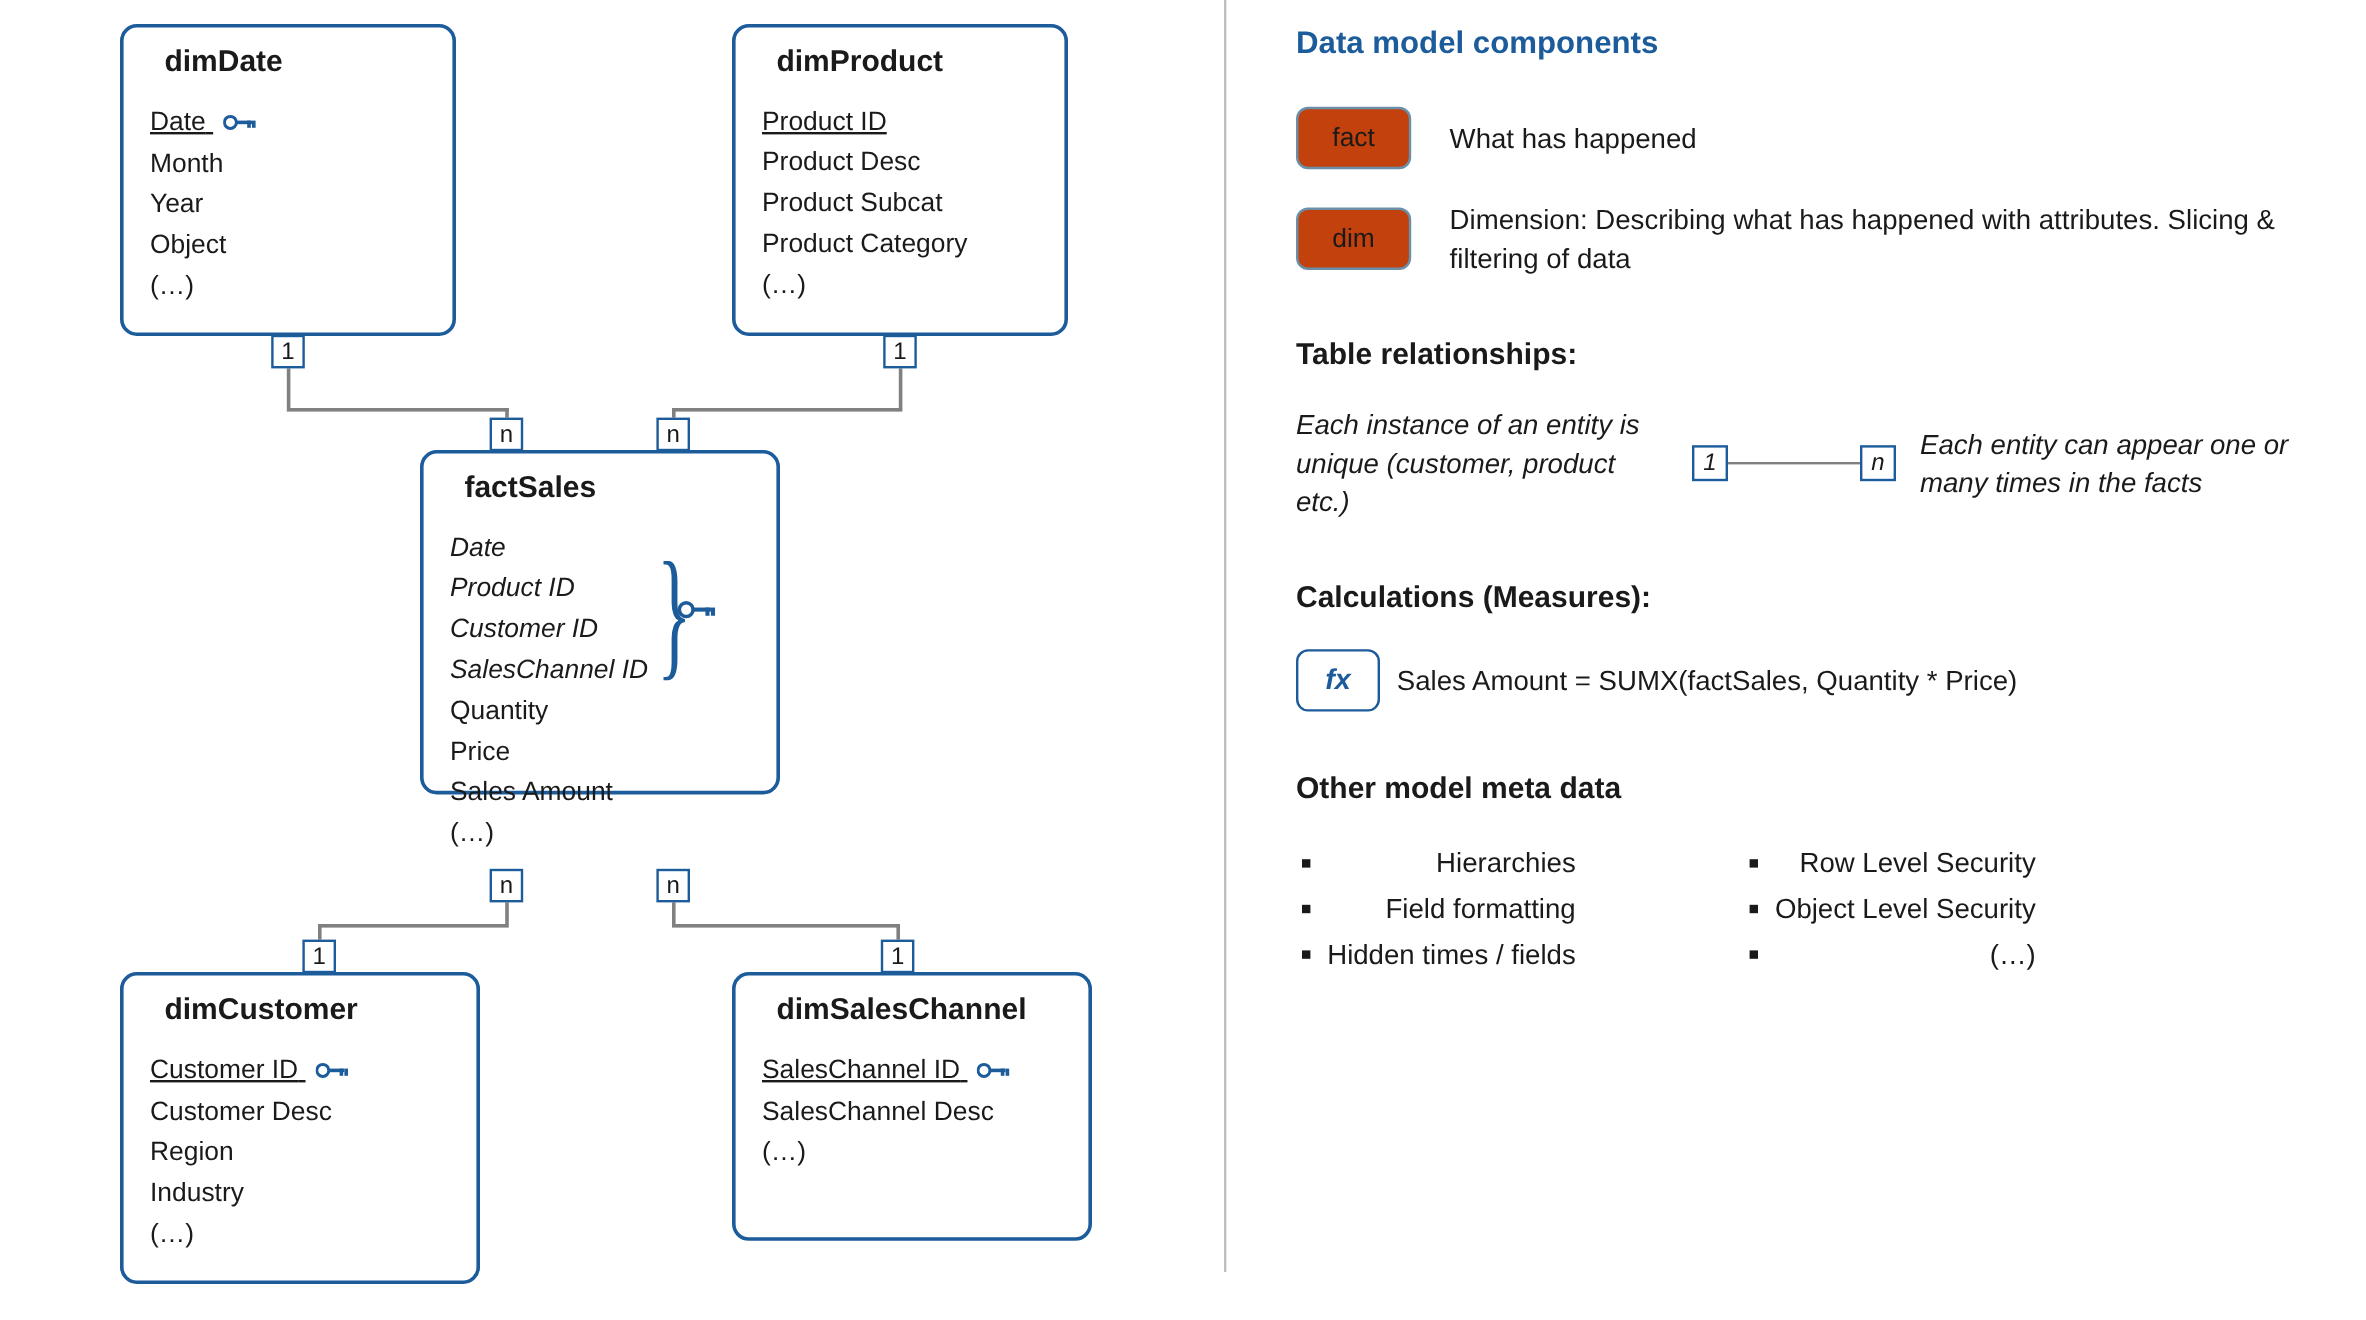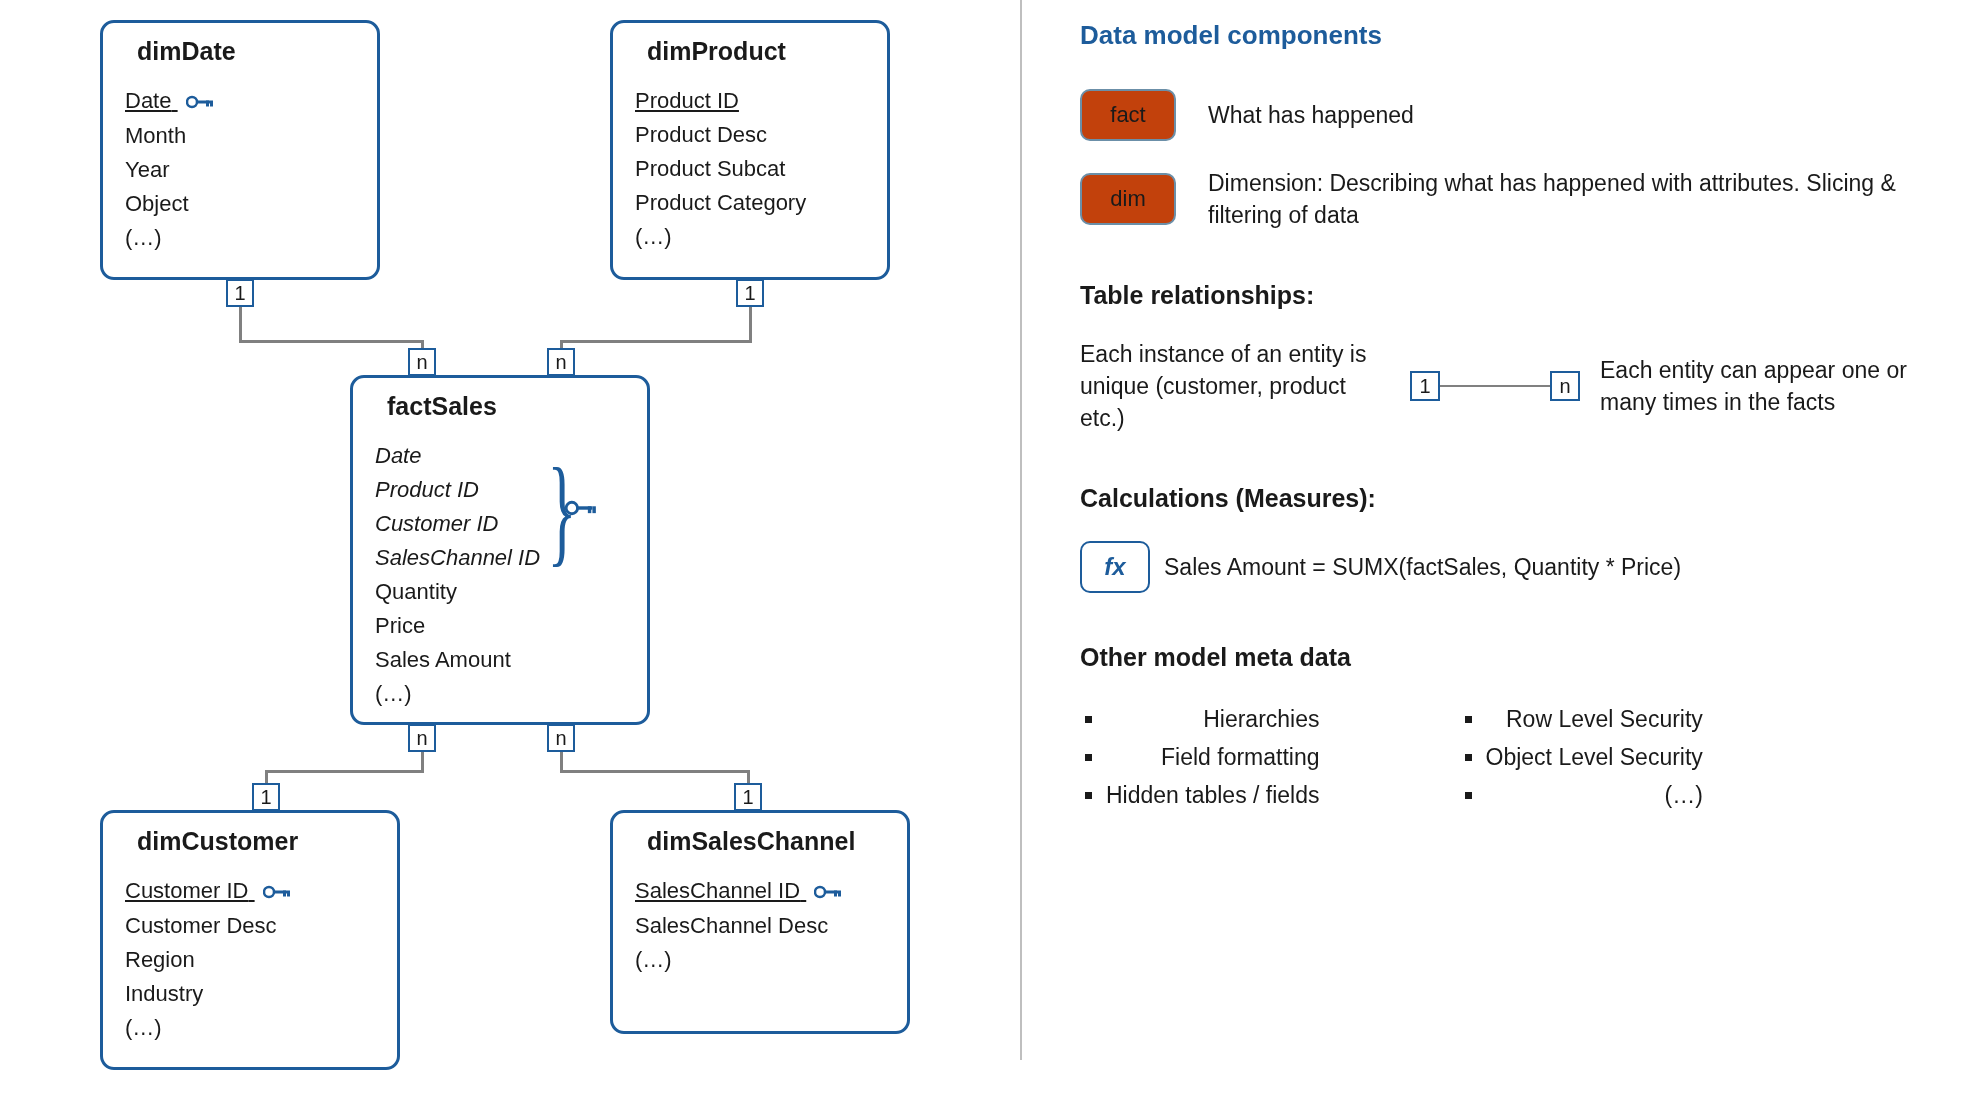--- a/index.html
+++ b/index.html
@@ -26,21 +26,21 @@
   .entity .title { font-weight: 700; font-size: 25px; margin-bottom: 18px; margin-left: 12px; }
   .entity .field { font-size: 22px; line-height: 34px; white-space: nowrap; }
   .field.key { text-decoration: underline; }
   .field.italic { font-style: italic; }
   .key-icon {
     display: inline-block; vertical-align: middle; margin-left: 8px;
   }
   
   .dimDate      { left: 100px;  top: 20px;  width: 280px; height: 260px; }
   .dimProduct   { left: 610px;  top: 20px;  width: 280px; height: 260px; }
-  .factSales    { left: 350px;  top: 375px; width: 300px; height: 350px; }
+  .factSales    { left: 350px;  top: 375px; width: 300px; height: 287px; }
   .dimCustomer  { left: 100px;  top: 810px; width: 300px; height: 260px; }
   .dimSales     { left: 610px;  top: 810px; width: 300px; height: 224px; }
 
   
   .card {
     position: absolute;
     width: 28px; height: 28px;
     border: 2px solid #1d5c9b;
     background: #fff;
     text-align: center;
@@ -67,21 +67,21 @@
   .comp-badge {
     width: 96px; height: 52px;
     border: 2px solid #6b8fa8;
     border-radius: 10px;
     background: #c2410c;
     display: flex; align-items: center; justify-content: center;
     font-size: 22px; margin-right: 32px; flex-shrink: 0;
   }
   .comp-desc { font-size: 23px; line-height: 32px; }
 
-  .rel-row { display: flex; align-items: center; }
+  .rel-row { display: flex; align-items: center; font-style: italic; }
   .rel-text { font-size: 23px; line-height: 32px; width: 310px; }
   .rel-graphic { position: relative; width: 170px; height: 32px; margin: 0 20px; }
   .rel-graphic .card-s { border:2px solid #1d5c9b; background:#fff; width:30px; height:30px; display:flex; align-items:center; justify-content:center; font-size:20px; }
   .rel-graphic .line { height:2px; background:#808080; flex:1; }
 
   .fx-row { display: flex; align-items: center; }
   .fx-badge {
     width: 70px; height: 52px; border:2px solid #1d5c9b; border-radius:10px;
     display:flex; align-items:center; justify-content:center;
     font-style: italic; font-weight:700; color:#1d5c9b; font-size:24px; margin-right: 14px;
@@ -238,21 +238,21 @@
   <div class="fx-row">
     <div class="fx-badge">fx</div>
     <div class="fx-text">Sales Amount = SUMX(factSales, Quantity * Price)</div>
   </div>
 
   <div class="heading-dark">Other model meta data</div>
   <div class="meta-lists">
     <ul>
       <li>Hierarchies</li>
       <li>Field formatting</li>
-      <li>Hidden tables / fields</li>
+      <li>Hidden times / fields</li>
     </ul>
     <ul>
       <li>Row Level Security</li>
       <li>Object Level Security</li>
       <li>(…)</li>
     </ul>
   </div>
 </div>
 
 </body></html>

